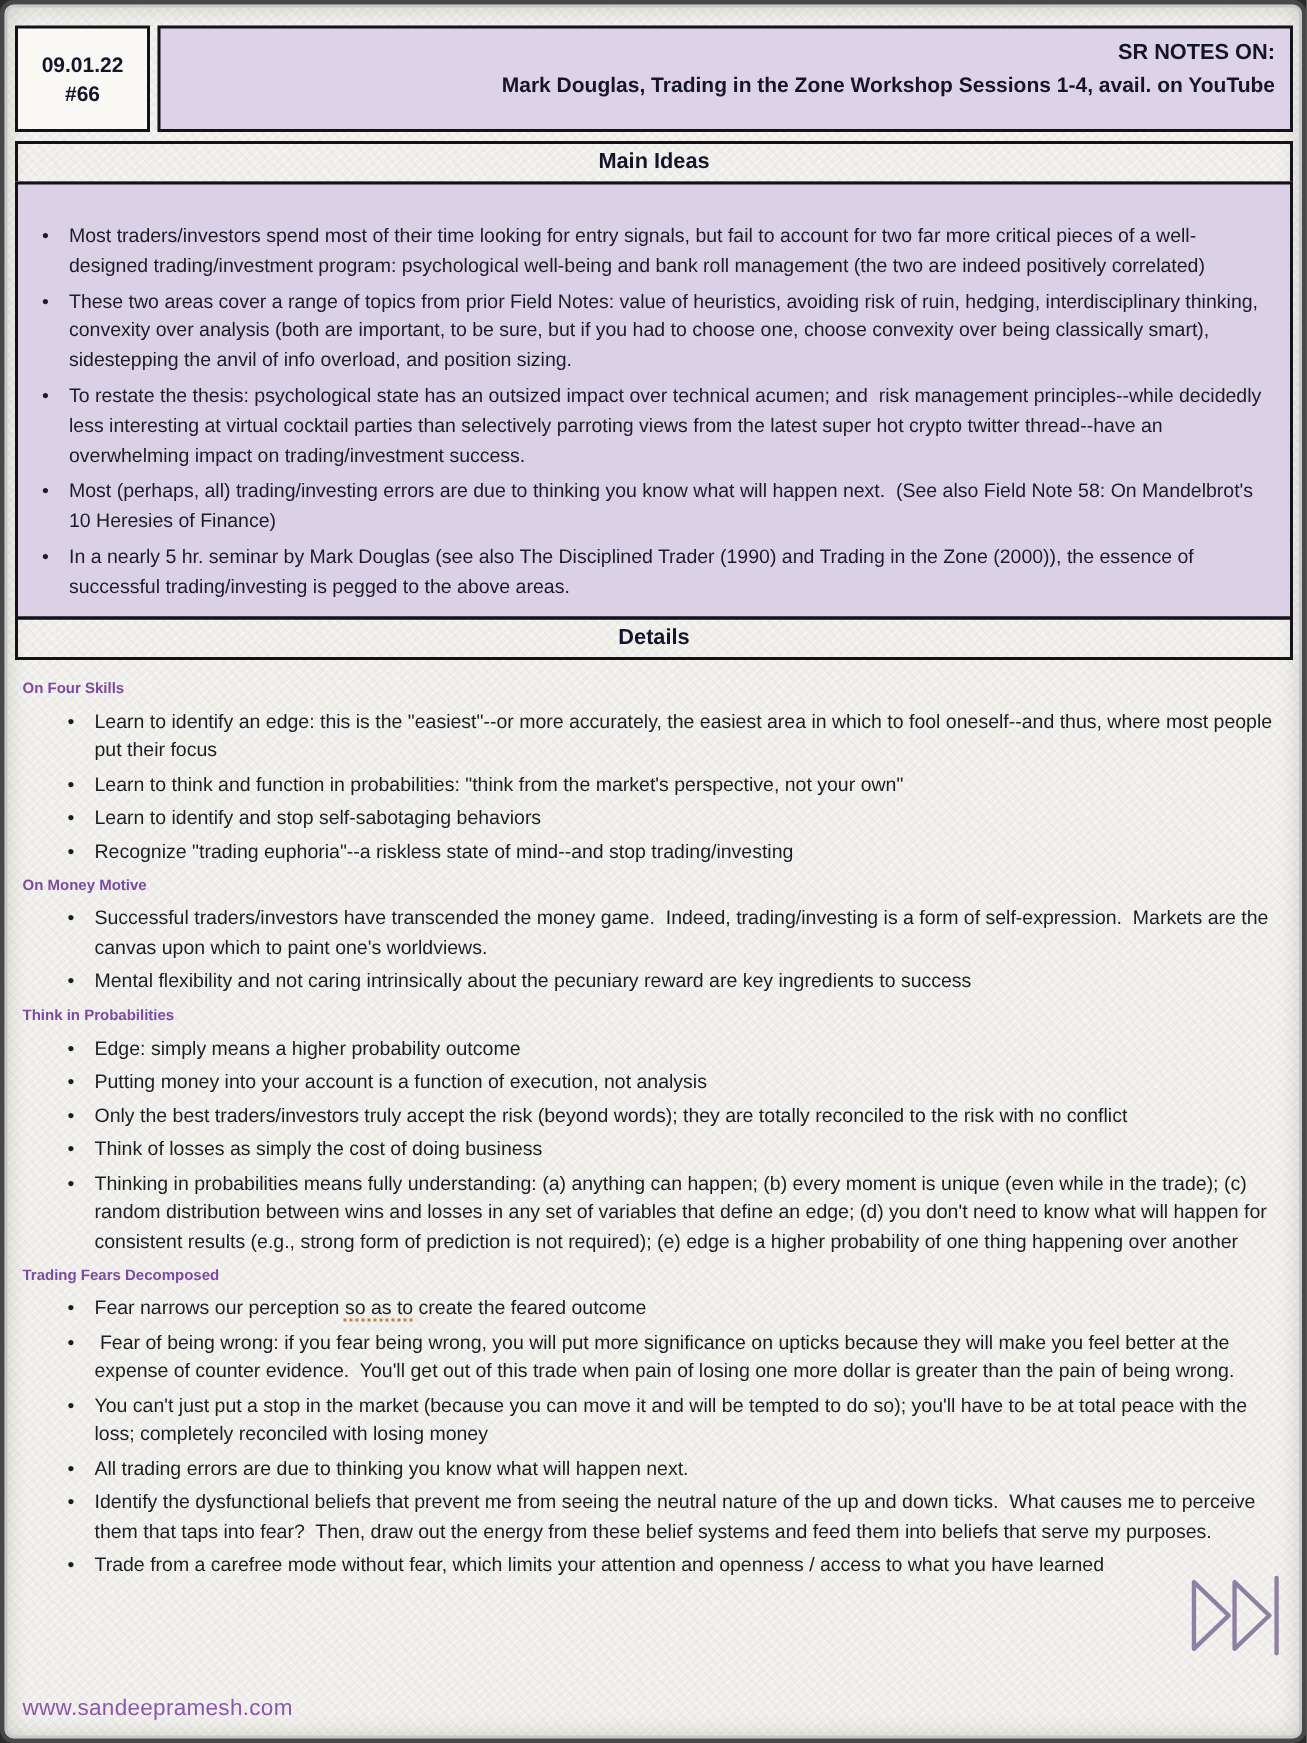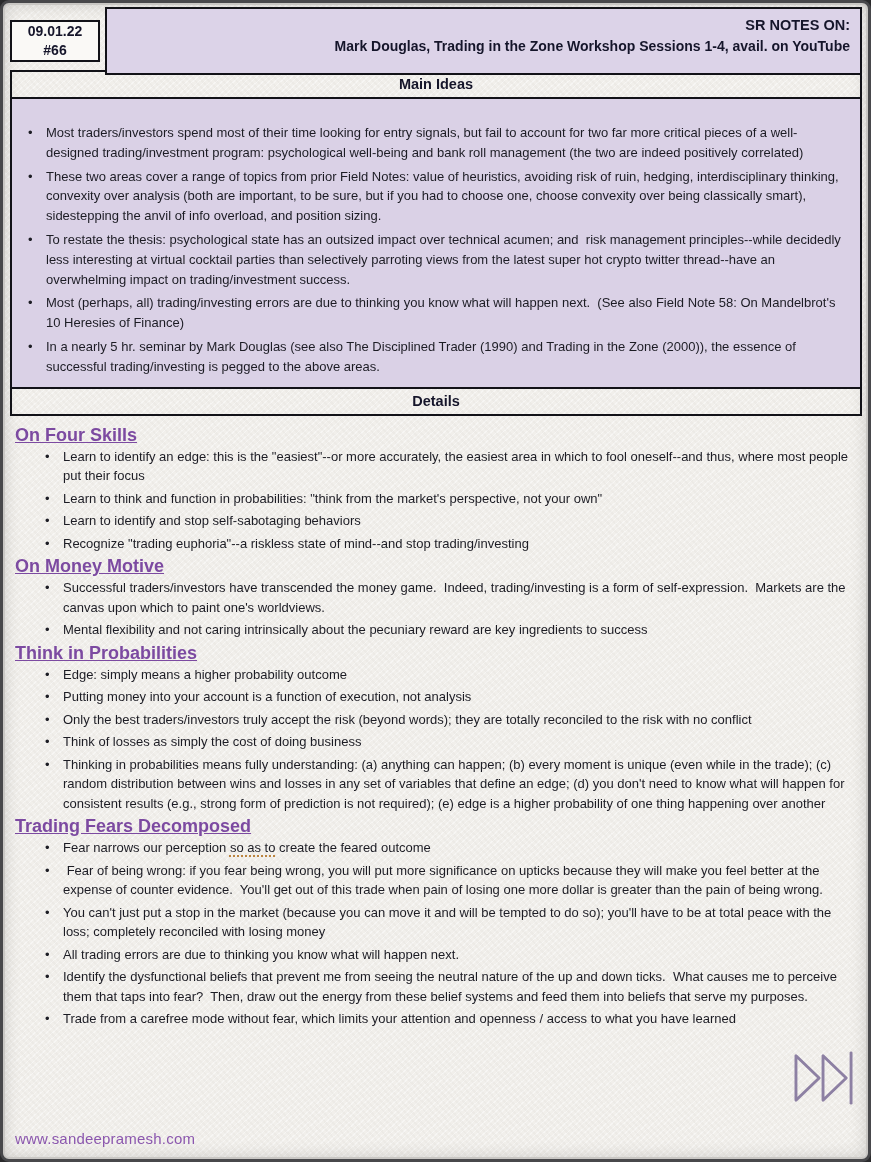--- a/index.html
+++ b/index.html
@@ -13,21 +13,21 @@
     border: 3px solid #48484b;
     background:
       repeating-linear-gradient(47deg, rgba(120,110,100,0.035) 0 2px, transparent 2px 5px),
       repeating-linear-gradient(-43deg, rgba(255,255,255,0.45) 0 1px, transparent 1px 4px),
       #f1efeb;
     box-shadow: inset 0 0 0 2px #c9c7c4, inset 0 0 18px rgba(0,0,0,0.18);
     overflow: hidden;
   }
 
   
-  .header-row { display: flex; gap: 5px; margin: 14px 6px 6px 7px; height: 47px; align-items: center; }
+  .header-row { display: flex; gap: 5px; margin: 14px 6px 6px 7px; height: 71px; }
   .date-box {
     width: 90px; border: 2px solid #121218; background: #faf9f6;
     display: flex; flex-direction: column; align-items: center; justify-content: center;
     font-weight: bold; font-size: 14px; line-height: 19px; color: #15152a;
   }
   .title-box {
     flex: 1; border: 2px solid #121218; background: #dcd3e8;
     text-align: right; padding: 6px 10px 16px 10px; color: #15152a;
   }
   .title-box .kicker { font-weight: bold; font-size: 14.5px; line-height: 20px; }
@@ -50,23 +50,22 @@
     position: relative; padding-left: 22px; margin-bottom: 4px;
     font-size: 13px; line-height: 19.8px; color: #1c1c24; white-space: pre-wrap;
   }
   .mi-box li::before { content: "\2022"; position: absolute; left: 4px; top: 0; }
 
   .details-band { margin-top: -2px; }
 
   
   .details-content { padding: 8px 12px 0 12px; }
   .d-section-title {
-    font-weight: bold; font-size: 18px; line-height: 21px; color: #7c4aa1;
+    font-weight: bold; font-size: 10px; line-height: 21px; color: #7c4aa1;
     margin: 1px 0 1px 0;
-    text-decoration: underline;
   }
   .details-content ul { list-style: none; margin-bottom: 1px; }
   .details-content li {
     position: relative; padding-left: 24px; margin: 0 0 3px 24px;
     font-size: 13px; line-height: 19.5px; color: #1c1c24; white-space: pre-wrap;
   }
   .details-content li::before { content: "\2022"; position: absolute; left: 6px; top: 0; }
 
   .spellcheck {
     text-decoration: underline dotted #bb8440 2px;

